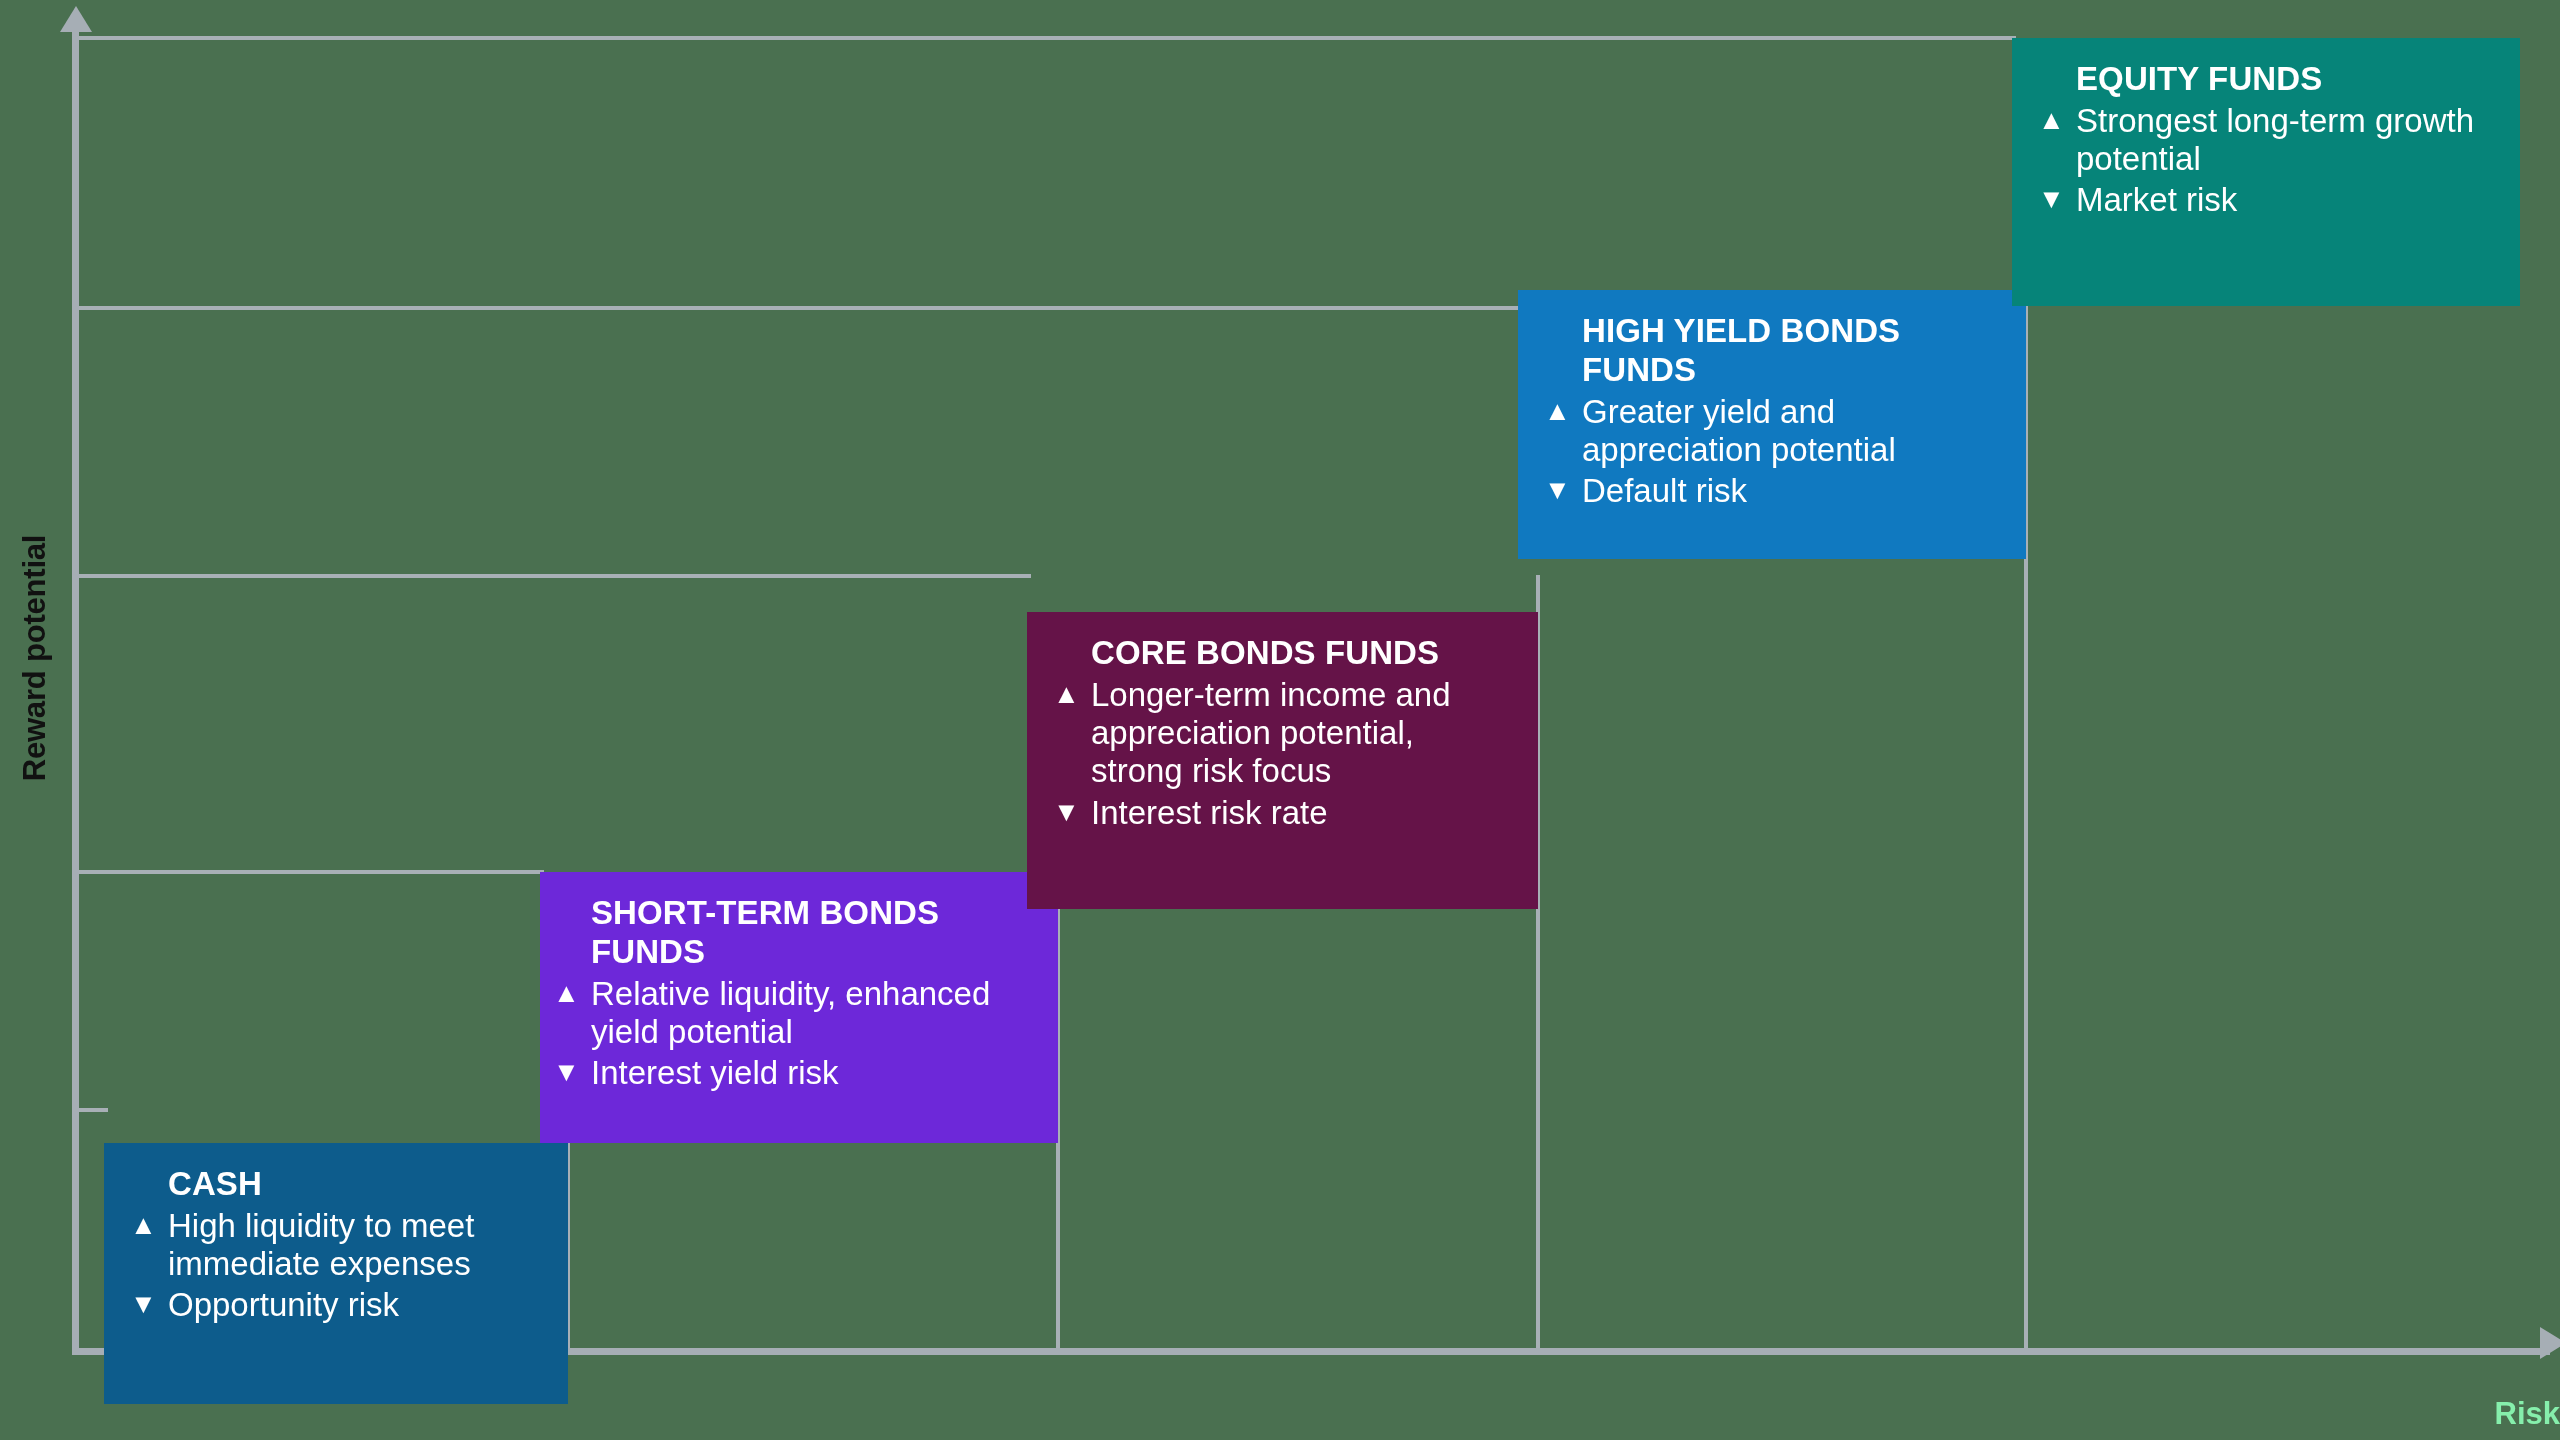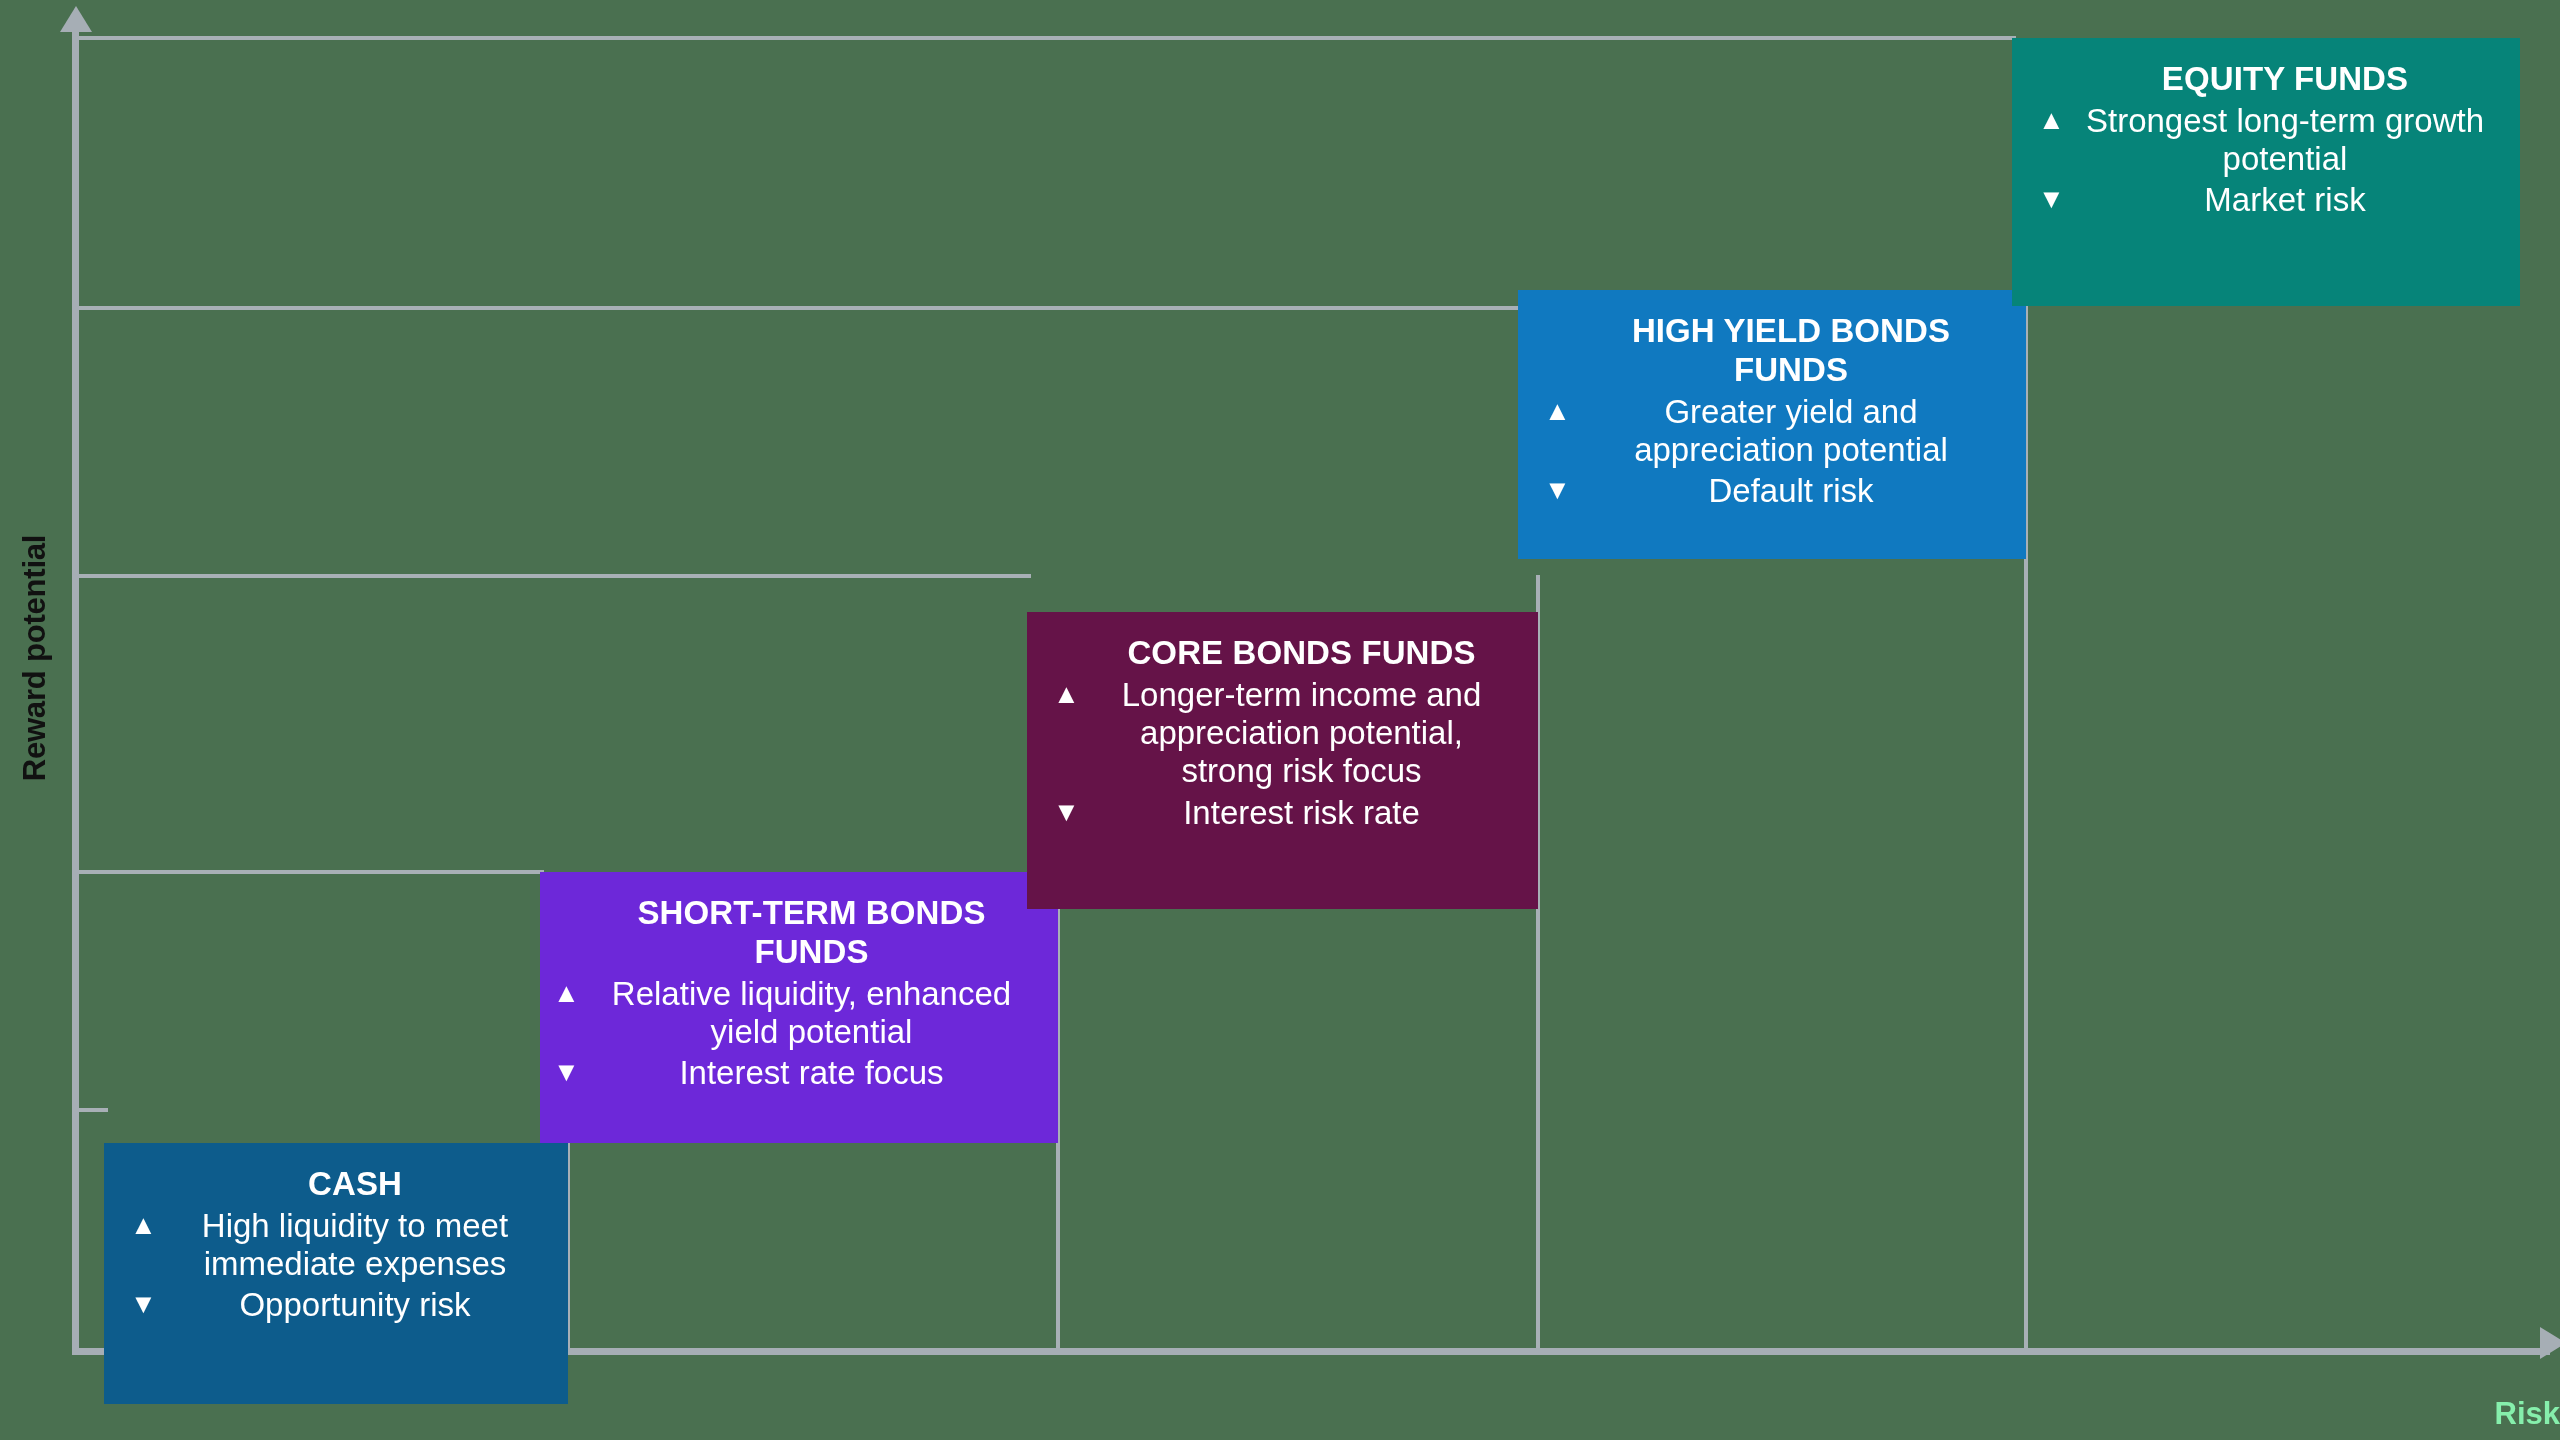--- a/index.html
+++ b/index.html
@@ -40,21 +40,20 @@
   }
   #xlabel{
     position:absolute;left:0;top:1396px;width:2560px;
     text-align:right;color:#86efac;font-size:31px;font-weight:700;
   }
 
   
   .tier{
     position:absolute;color:#fff;box-sizing:border-box;
     padding:22px 26px 22px 26px;
-    text-align:center;
   }
   .tier .ttl{
     font-size:33px;font-weight:700;line-height:1.18;
     letter-spacing:0.1px;margin:0 0 2px 38px;
     text-transform:uppercase;
   }
   .tier ul{list-style:none;margin:0;padding:0;}
   .tier li{
     position:relative;padding-left:38px;
     font-size:33px;line-height:1.16;font-weight:400;
@@ -99,21 +98,21 @@
     <ul>
       <li><span class="gly">▲</span><span>High liquidity to meet immediate expenses</span></li>
       <li><span class="gly">▼</span><span>Opportunity risk</span></li>
     </ul>
   </div>
 
   <div class="tier" id="tier-short" style="background: #6d28d9; padding-left: 13px;">
     <div class="ttl">SHORT-TERM BONDS FUNDS</div>
     <ul>
       <li><span class="gly">▲</span><span>Relative liquidity, enhanced yield potential</span></li>
-      <li><span class="gly">▼</span><span>Interest rate focus</span></li>
+      <li><span class="gly">▼</span><span>Interest yield risk</span></li>
     </ul>
   </div>
 
   <div class="tier" id="tier-core" style="background: rgb(101, 19, 72); margin-top: 37px;">
     <div class="ttl">CORE BONDS FUNDS</div>
     <ul>
       <li><span class="gly">▲</span><span>Longer-term income and appreciation potential, strong risk focus</span></li>
       <li><span class="gly">▼</span><span>Interest risk rate</span></li>
     </ul>
   </div>

